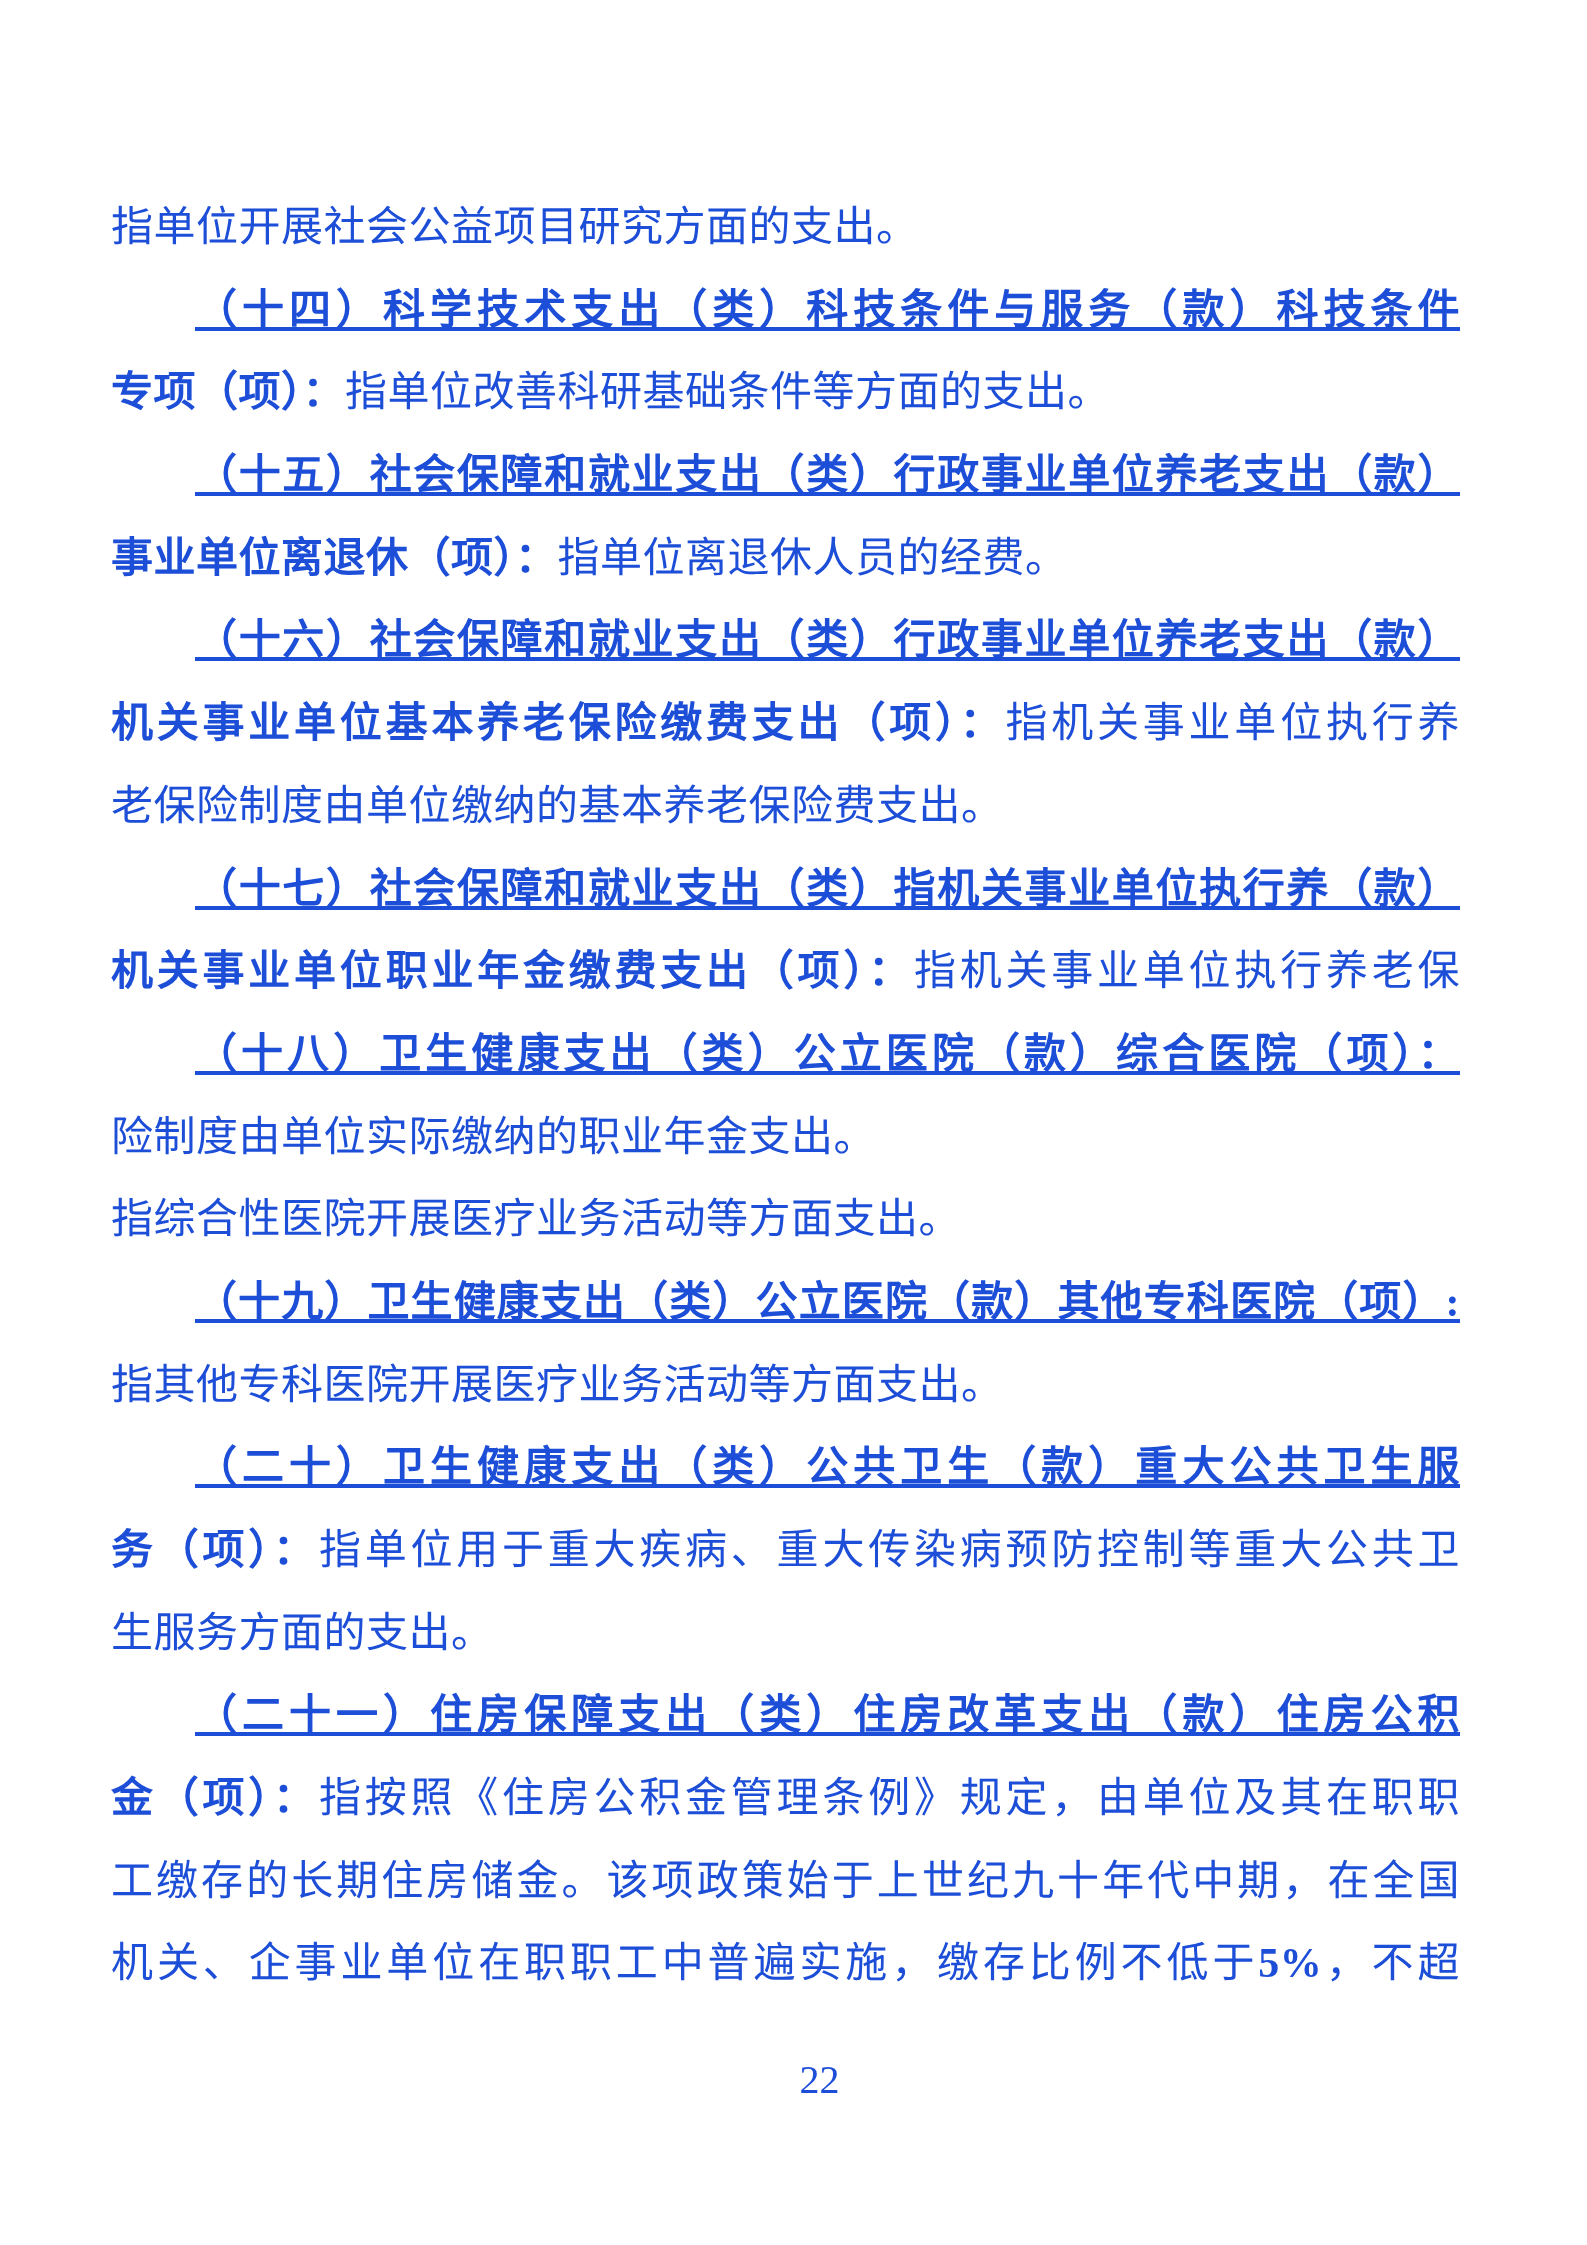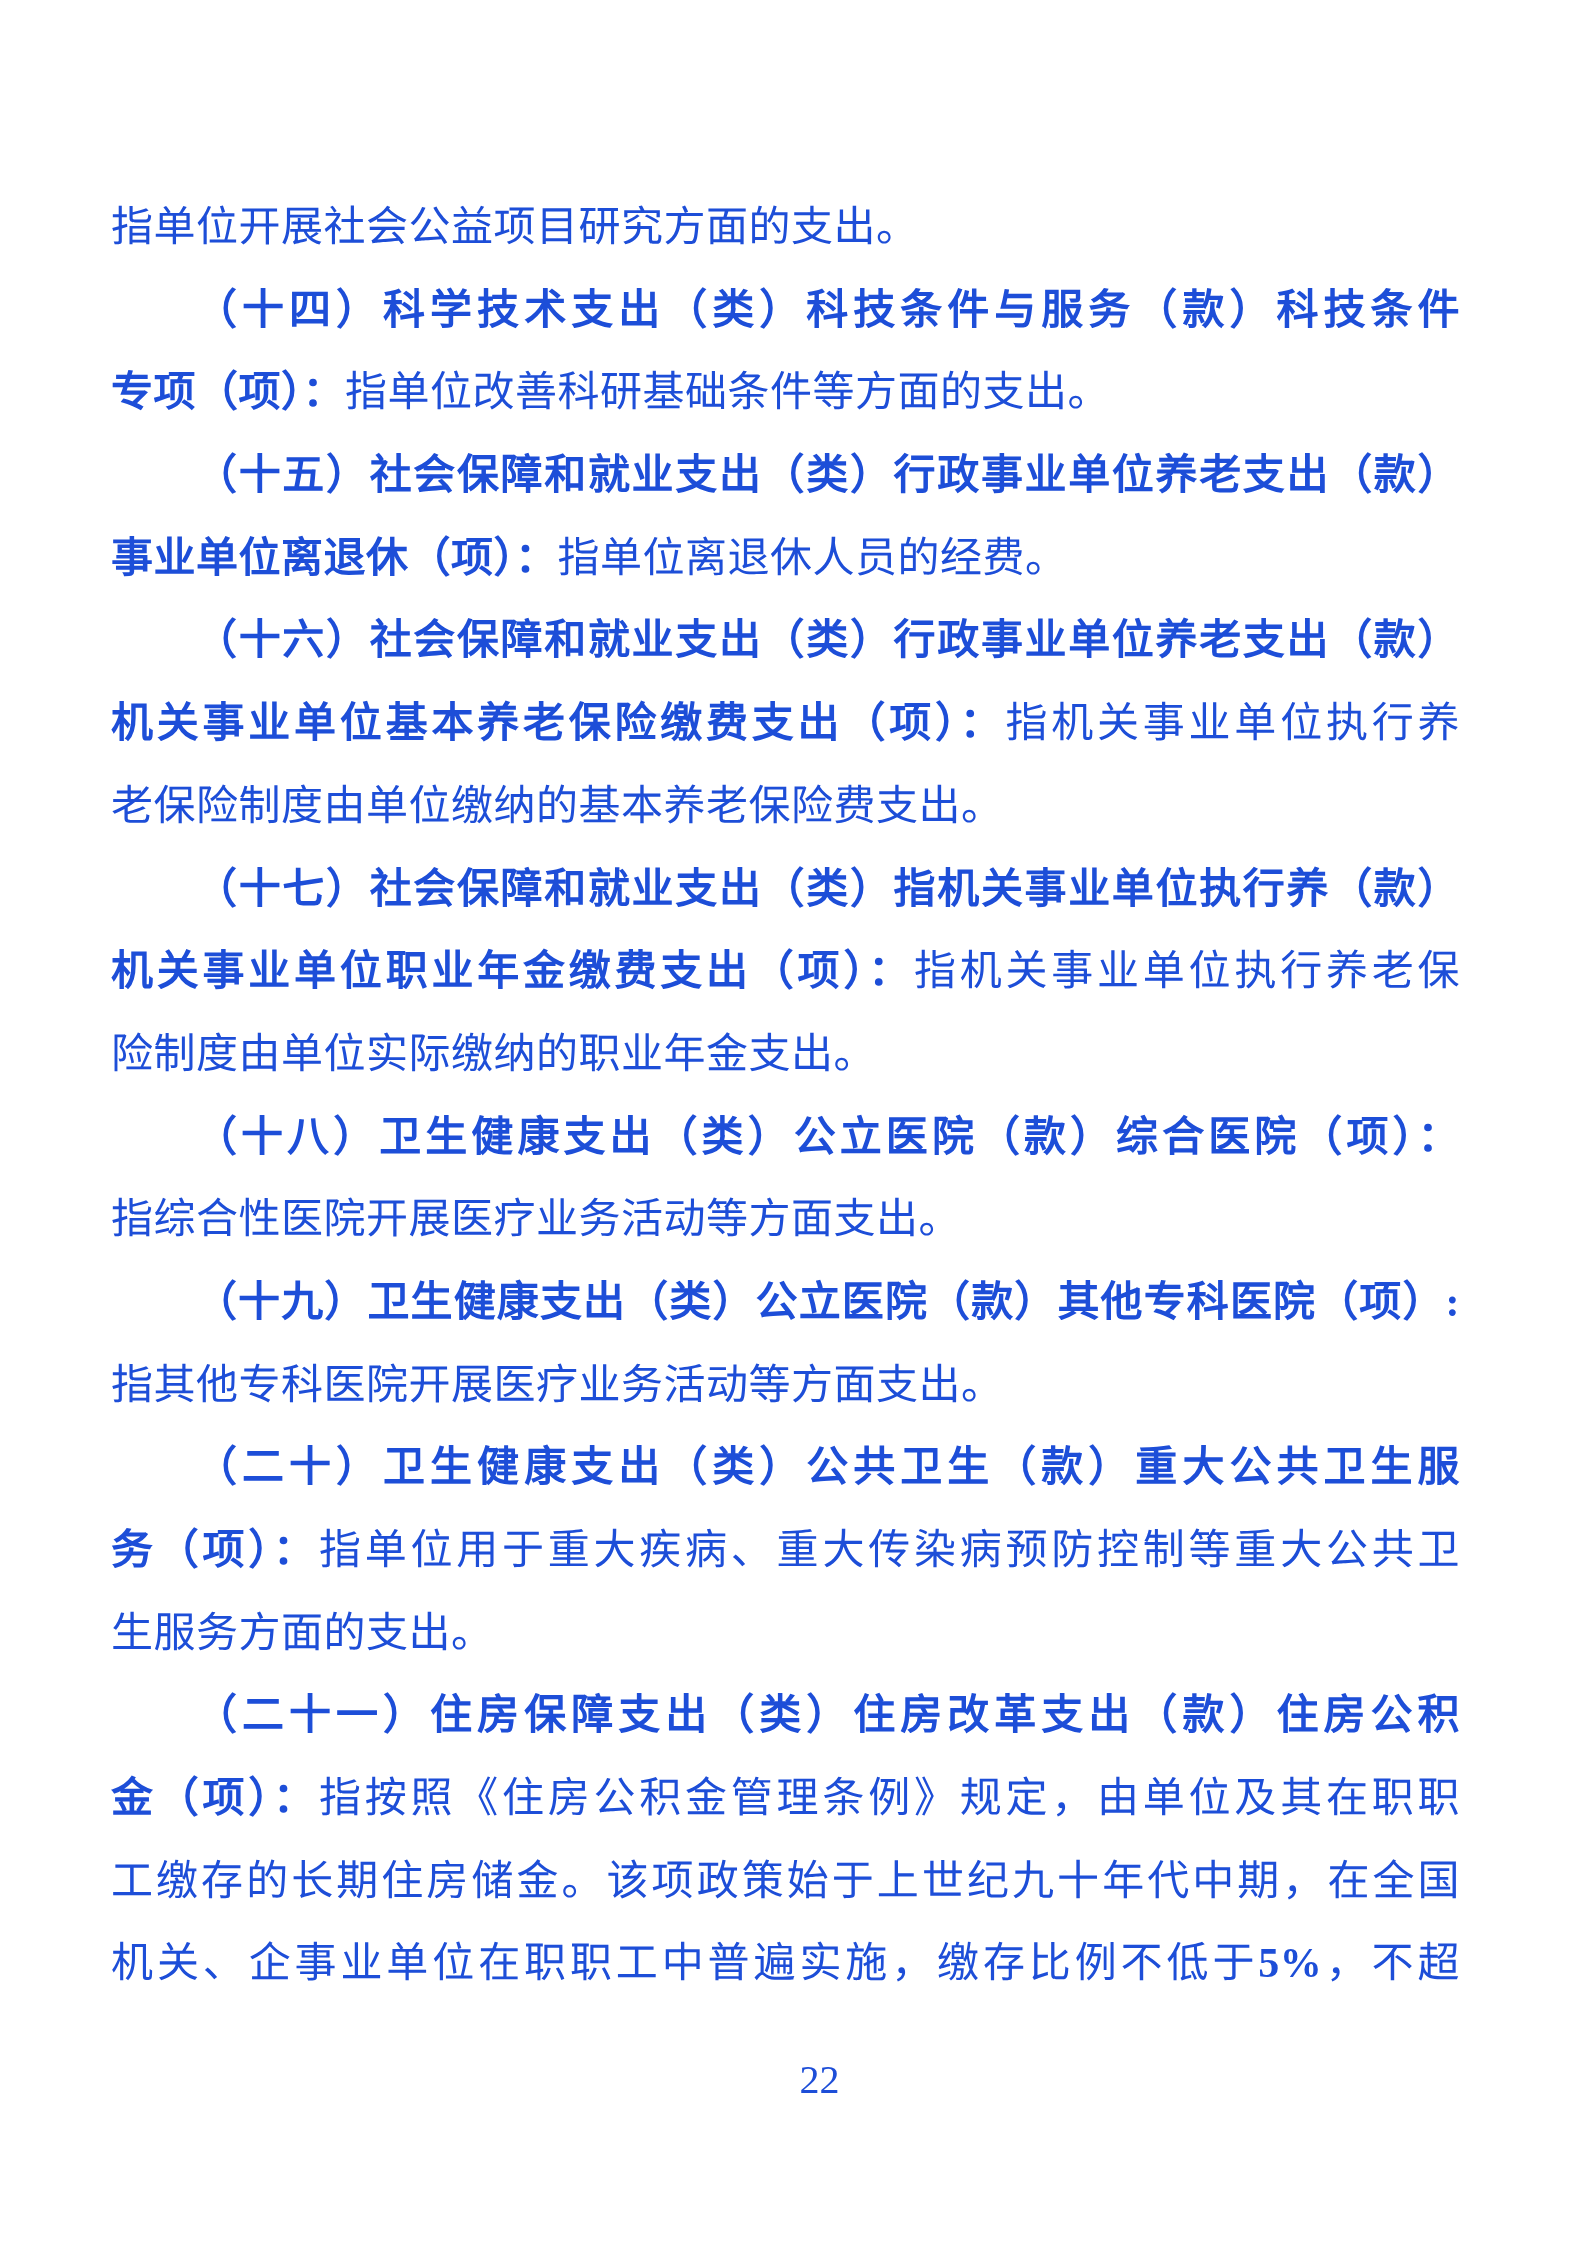--- a/index.html
+++ b/index.html
@@ -24,20 +24,21 @@
   }
   .line {
     font-size: 42px;
     line-height: 82.7px;
     height: 82.7px;
     text-align: left;
     letter-spacing: 0.5px;
   }
   .line.indent {
     padding-left: 84px;
+    text-decoration: underline;
   }
   .line.justify {
     text-align: justify;
     text-align-last: justify;
     text-justify: inter-character;
   }
   .seg { white-space: pre-wrap; }
   .seg.b { font-weight: bold; text-align: center; }
   .page-number {
     position: absolute;
@@ -61,22 +62,22 @@
       <div class="line"><span class="seg">指单位开展社会公益项目研究方面的支出。</span></div>
       <div class="line indent justify"><span class="seg b">（十四）科学技术支出（类）科技条件与服务（款）科技条件</span></div>
       <div class="line"><span class="seg b">专项（项）：</span><span class="seg">指单位改善科研基础条件等方面的支出。</span></div>
       <div class="line indent justify"><span class="seg b">（十五）社会保障和就业支出（类）行政事业单位养老支出（款）</span></div>
       <div class="line"><span class="seg b">事业单位离退休（项）：</span><span class="seg">指单位离退休人员的经费。</span></div>
       <div class="line indent justify"><span class="seg b">（十六）社会保障和就业支出（类）行政事业单位养老支出（款）</span></div>
       <div class="line justify"><span class="seg b">机关事业单位基本养老保险缴费支出（项）：</span><span class="seg">指机关事业单位执行养</span></div>
       <div class="line"><span class="seg">老保险制度由单位缴纳的基本养老保险费支出。</span></div>
       <div class="line indent justify"><span class="seg b">（十七）社会保障和就业支出（类）指机关事业单位执行养（款）</span></div>
       <div class="line justify"><span class="seg b">机关事业单位职业年金缴费支出（项）：</span><span class="seg">指机关事业单位执行养老保</span></div>
+      <div class="line indent justify"><span class="seg b">（十八）卫生健康支出（类）公立医院（款）综合医院（项）：</span></div>
       <div class="line"><span class="seg">险制度由单位实际缴纳的职业年金支出。</span></div>
-      <div class="line indent justify"><span class="seg b">（十八）卫生健康支出（类）公立医院（款）综合医院（项）：</span></div>
       <div class="line"><span class="seg">指综合性医院开展医疗业务活动等方面支出。</span></div>
       <div class="line indent justify"><span class="seg b">（十九）卫生健康支出（类）公立医院（款）其他专科医院（项）:</span></div>
       <div class="line"><span class="seg">指其他专科医院开展医疗业务活动等方面支出。</span></div>
       <div class="line indent justify"><span class="seg b">（二十）卫生健康支出（类）公共卫生（款）重大公共卫生服</span></div>
       <div class="line justify"><span class="seg b">务（项）：</span><span class="seg">指单位用于重大疾病、重大传染病预防控制等重大公共卫</span></div>
       <div class="line"><span class="seg">生服务方面的支出。</span></div>
       <div class="line indent justify"><span class="seg b">（二十一）住房保障支出（类）住房改革支出（款）住房公积</span></div>
       <div class="line justify"><span class="seg b">金（项）：</span><span class="seg">指按照《住房公积金管理条例》规定，由单位及其在职职</span></div>
       <div class="line justify"><span class="seg">工缴存的长期住房储金。该项政策始于上世纪九十年代中期，在全国</span></div>
       <div class="line justify"><span class="seg">机关、企事业单位在职职工中普遍实施，缴存比例不低于</span><span class="seg b">5%</span><span class="seg">，不超</span></div>

